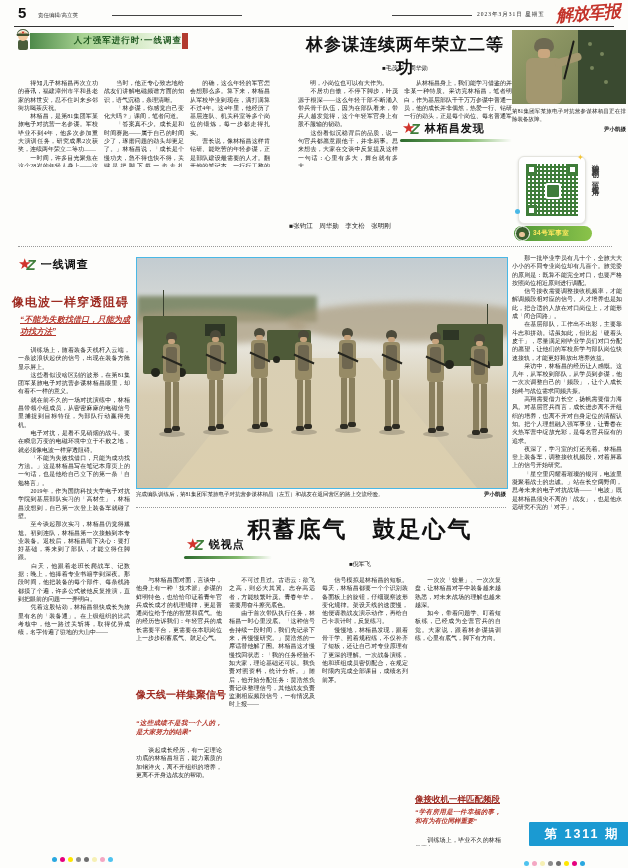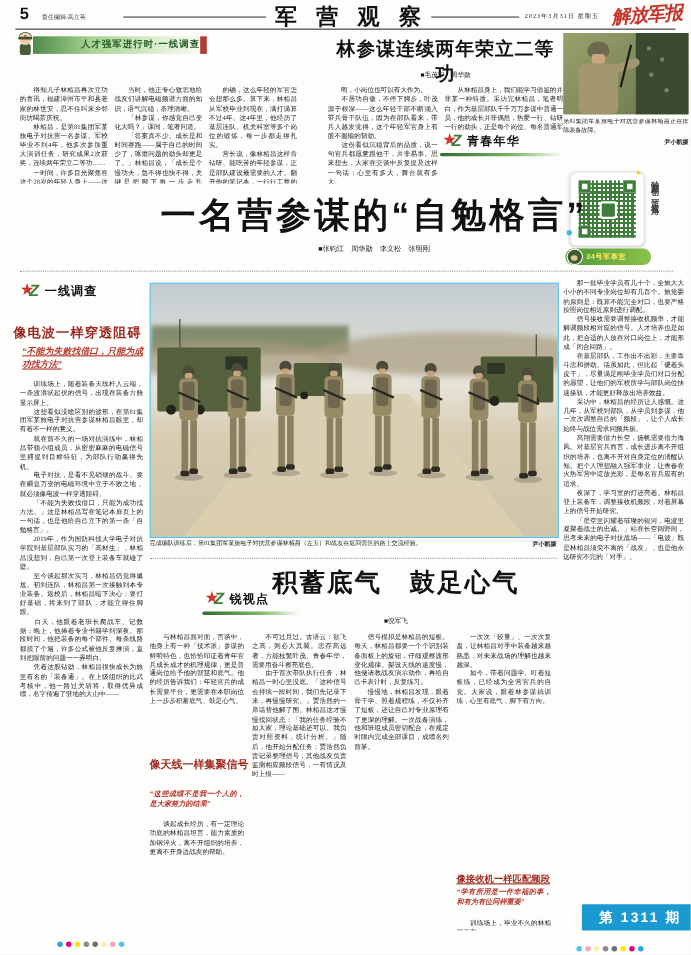--- a/index.html
+++ b/index.html
@@ -63,21 +63,20 @@
   .knob{position:absolute;width:4px;height:4px;border-radius:50%;background:#76855c;}
 </style>
 </head>
 <body>
 
 <div class="page">
 
   <div class="abs hd" style="left:18px;top:4px;font-size:15px;">5</div>
   <div class="abs" style="left:38px;top:12px;font-size:5.5px;color:#333;">责任编辑/高立英</div>
   <div class="abs rule" style="left:112px;top:15px;width:130px;"></div>
-  <div class="abs hd" style="left:250px;top:2px;font-size:20px;letter-spacing:6px;">军 营 观 察</div>
   <div class="abs rule" style="left:392px;top:15px;width:80px;"></div>
   <div class="abs" style="left:477px;top:11px;font-size:5.5px;letter-spacing:1px;color:#222;">2023年3月31日 星期五</div>
   <div class="abs masthead" style="left:556px;top:2px;">解放军报</div>
   <div class="abs rule" style="left:14px;top:26px;width:600px;background:#333;"></div>
 
   <div class="abs banner" style="left:30px;top:33px;width:152px;height:16px;justify-content:flex-end;">
     <span>人才强军进行时·一线调查</span>
   </div>
   <div class="abs" style="left:182px;top:33px;width:6px;height:16px;background:#b23b2f;"></div>
   <div class="abs" style="left:14px;top:27px;width:18px;height:24px;">
@@ -102,21 +101,21 @@
 　　采访中，林栢昌身边的战友说，已经进入视野的那些答案，其实都藏在他的一句句「自勉格言」中——</div>
   <div class="abs bt" style="left:190px;top:79px;width:80px;height:88px;">　　的确，这么年轻的军官怎会想那么多。算下来，林栢昌从军校毕业到现在，满打满算不过4年。这4年里，他经历了基层连队、机关科室等多个岗位的锻炼，每一步都走得扎实。
 　　营长说，像林栢昌这样肯钻研、能吃苦的年轻参谋，正是部队建设最需要的人才。翻开他的笔记本，一行行工整的字迹背后，是一名基层带兵人对打仗本领的执着追求。</div>
   <div class="abs bt" style="left:298px;top:79px;width:100px;height:88px;">　　明，小岗位也可以有大作为。
 　　不居功自傲，不停下脚步，叶茂源于根深——这么年轻干部不断涌入带兵骨干队伍，因为在部队看来，带兵人越发觉得，这个年轻军官身上有股不服输的韧劲。
 　　这份看似沉稳背后的品质，说一句官兵都愿意跟他干，并非易事。思来想去，大家在交谈中反复提及这样一句话：心里有多大，舞台就有多大。</div>
   <div class="abs bt" style="left:404px;top:79px;width:108px;height:40px;">　　从林栢昌身上，我们能学习借鉴的并非某一种特质。采访完林栢昌，笔者明白，作为基层部队千千万万参谋中普通一员，他的成长并非偶然，热爱一行、钻研一行的劲头，正是每个岗位、每名普通军官成才的密码。</div>
   <div class="abs zbadge" style="left:402px;top:120px;">
     <span class="zstar">★</span>
       <span class="zzz">Z</span>
-    <span class="zlabel">青春年华</span>
+    <span class="zlabel">林栢昌发现</span>
   </div>
   <div class="abs swoosh" style="left:400px;top:139px;width:112px;"></div>
 
   <div class="abs ph-top" style="left:512px;top:30px;width:114px;height:74px;">
     <div class="equip" style="left:66px;top:0;width:48px;height:74px;"></div>
     <div class="knob" style="left:76px;top:12px;"></div>
       <div class="knob" style="left:88px;top:22px;"></div>
     <div class="knob" style="left:78px;top:36px;"></div>
       <div class="knob" style="left:92px;top:50px;"></div>
     <div class="abs" style="left:22px;top:8px;width:20px;height:14px;border-radius:10px 10px 6px 6px;background:#6e6a52;"></div>
@@ -138,21 +137,20 @@
     <div class="abs" style="left:-4px;top:52px;width:5px;height:5px;border-radius:50%;background:#49b8e6;"></div>
   </div>
   <div class="abs" style="left:590px;top:158px;height:76px;display:flex;">
     <div class="vtext"><span>独家原创</span>　<span>第一视角</span></div>
   </div>
   <div class="abs pill" style="left:514px;top:226px;width:78px;height:15px;">
     <span class="avatar"></span>
     <span>34号军事室</span>
   </div>
 
-  <div class="abs hd" style="left:60px;top:174px;width:560px;font-size:32px;letter-spacing:3px;text-align:center;">一名营参谋的“自勉格言”</div>
   <div class="abs" style="left:60px;top:222px;width:560px;font-size:6.5px;text-align:center;color:#222;">■张钧江　周华勋　李文松　张明刚</div>
   <div class="abs dotted" style="left:18px;top:246px;width:594px;"></div>
 
   <div class="abs zbadge" style="left:18px;top:256px;">
     <span class="zstar">★</span>
       <span class="zzz">Z</span>
     <span class="zlabel">一线调查</span>
   </div>
   <div class="abs subhead" style="left:12px;top:294px;font-size:12px;letter-spacing:1px;">像电波一样穿透阻碍</div>
   <div class="abs quote" style="left:20px;top:314px;width:110px;font-size:8px;line-height:12px;white-space:pre-line;text-decoration:underline;">“不能为失败找借口，只能为成功找方法”</div>

